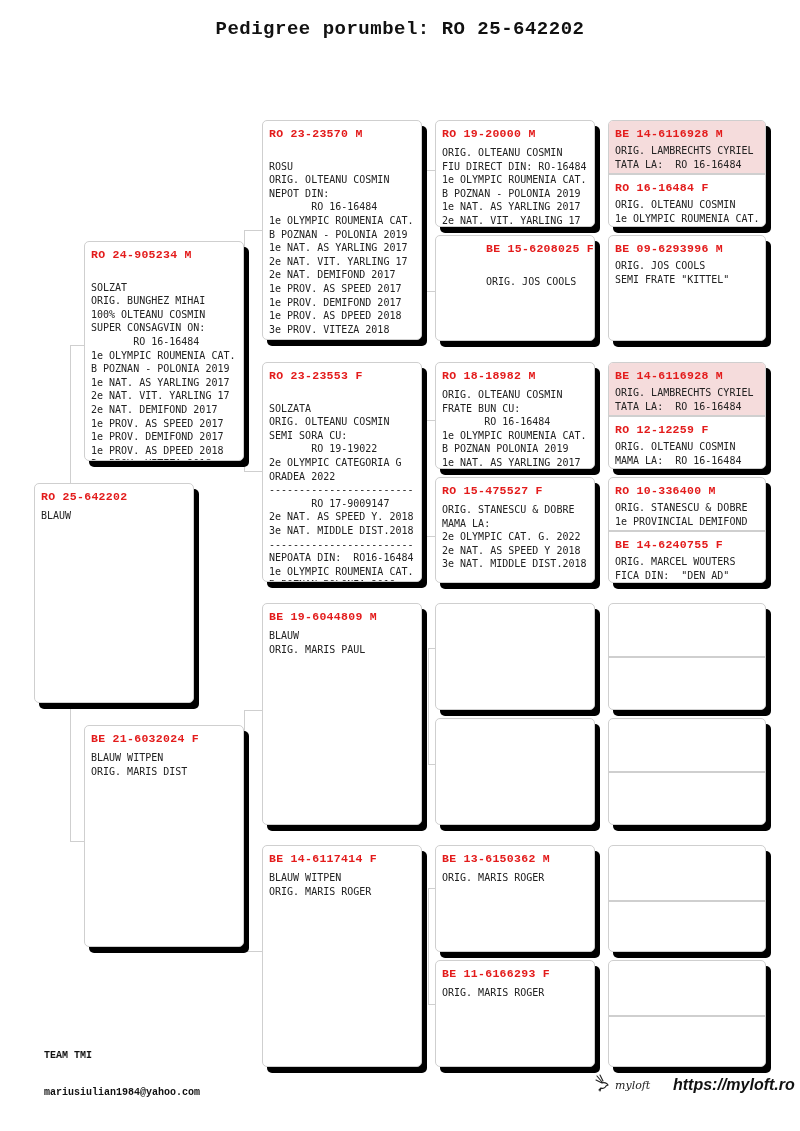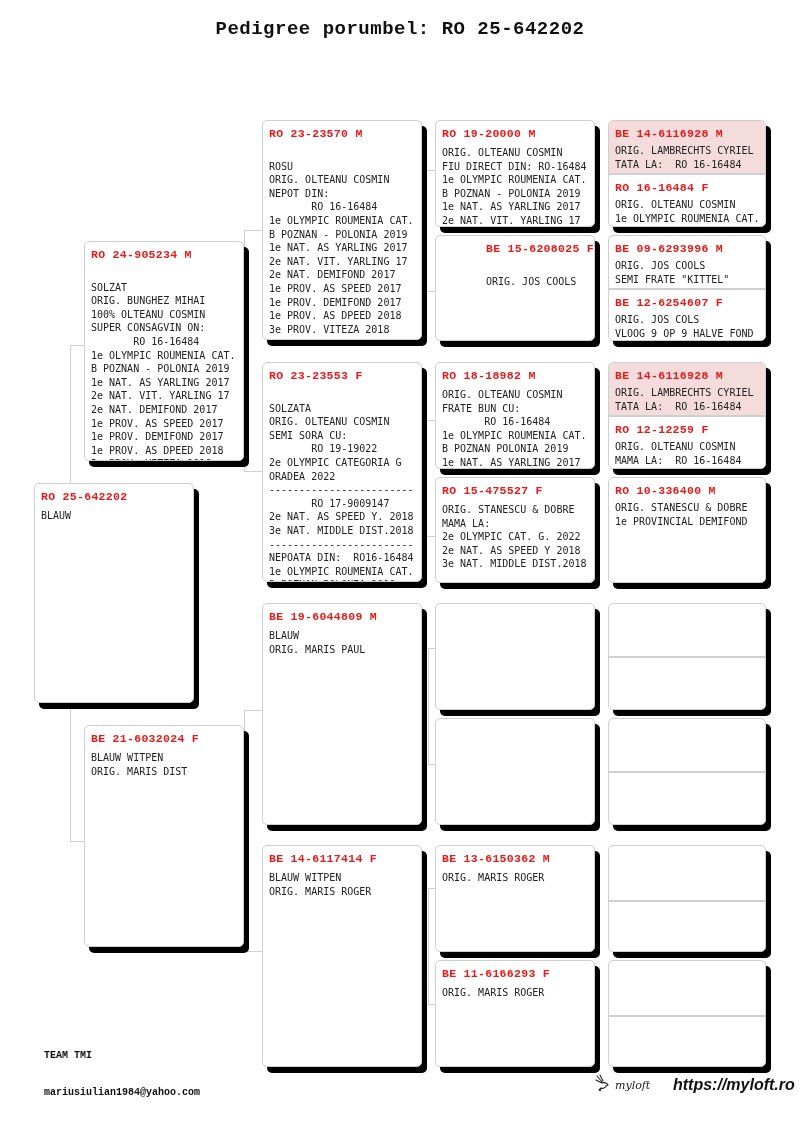--- a/index.html
+++ b/index.html
@@ -132,39 +132,39 @@
   <div class="slot" style="height:55px;">
     <div class="ring" style="margin-bottom:3px;">RO 16-16484 F</div>
     <div class="lines"><span class="line">ORIG. OLTEANU COSMIN</span><span class="line">1e OLYMPIC ROUMENIA CAT.</span></div>
   </div>
 </div>
 <div class="card" style="left:608px;top:235px;width:158px;height:106px;">
   <div class="slot" style="height:52px;">
     <div class="ring" style="margin-bottom:3px;">BE 09-6293996 M</div>
     <div class="lines"><span class="line">ORIG. JOS COOLS</span><span class="line">SEMI FRATE "KITTEL"</span></div>
   </div>
-  <div class="slot" style="height:54px;">
-    <div class="ring" style="margin-bottom:3px;">BE 12-6254607 F</div>
-    <div class="lines"><span class="line">ORIG. JOS COLS</span><span class="line">VLOOG 9 OP 9 HALVE FOND</span></div>
-  </div>
 </div>
 <div class="card" style="left:608px;top:362px;width:158px;height:107px;">
   <div class="slot alt" style="height:52px;">
     <div class="ring" style="margin-bottom:3px;">BE 14-6116928 M</div>
     <div class="lines"><span class="line">ORIG. LAMBRECHTS CYRIEL</span><span class="line">TATA LA:  RO 16-16484</span></div>
   </div>
   <div class="slot" style="height:55px;">
     <div class="ring" style="margin-bottom:3px;">RO 12-12259 F</div>
     <div class="lines"><span class="line">ORIG. OLTEANU COSMIN</span><span class="line">MAMA LA:  RO 16-16484</span></div>
   </div>
 </div>
 <div class="card" style="left:608px;top:477px;width:158px;height:106px;">
   <div class="slot" style="height:52px;">
     <div class="ring" style="margin-bottom:3px;">RO 10-336400 M</div>
     <div class="lines"><span class="line">ORIG. STANESCU &amp; DOBRE</span><span class="line">1e PROVINCIAL DEMIFOND</span></div>
+  </div>
+  <div class="slot" style="height:54px;">
+    <div class="ring" style="margin-bottom:3px;">BE 14-6240755 F</div>
+    <div class="lines"><span class="line">ORIG. MARCEL WOUTERS</span><span class="line">FICA DIN:  "DEN AD"</span></div>
   </div>
 </div>
 <div class="card" style="left:608px;top:603px;width:158px;height:107px;">
   <div class="slot" style="height:52px;"></div>
   <div class="slot" style="height:55px;"></div>
 </div>
 <div class="card" style="left:608px;top:718px;width:158px;height:107px;">
   <div class="slot" style="height:52px;"></div>
   <div class="slot" style="height:55px;"></div>
 </div>

